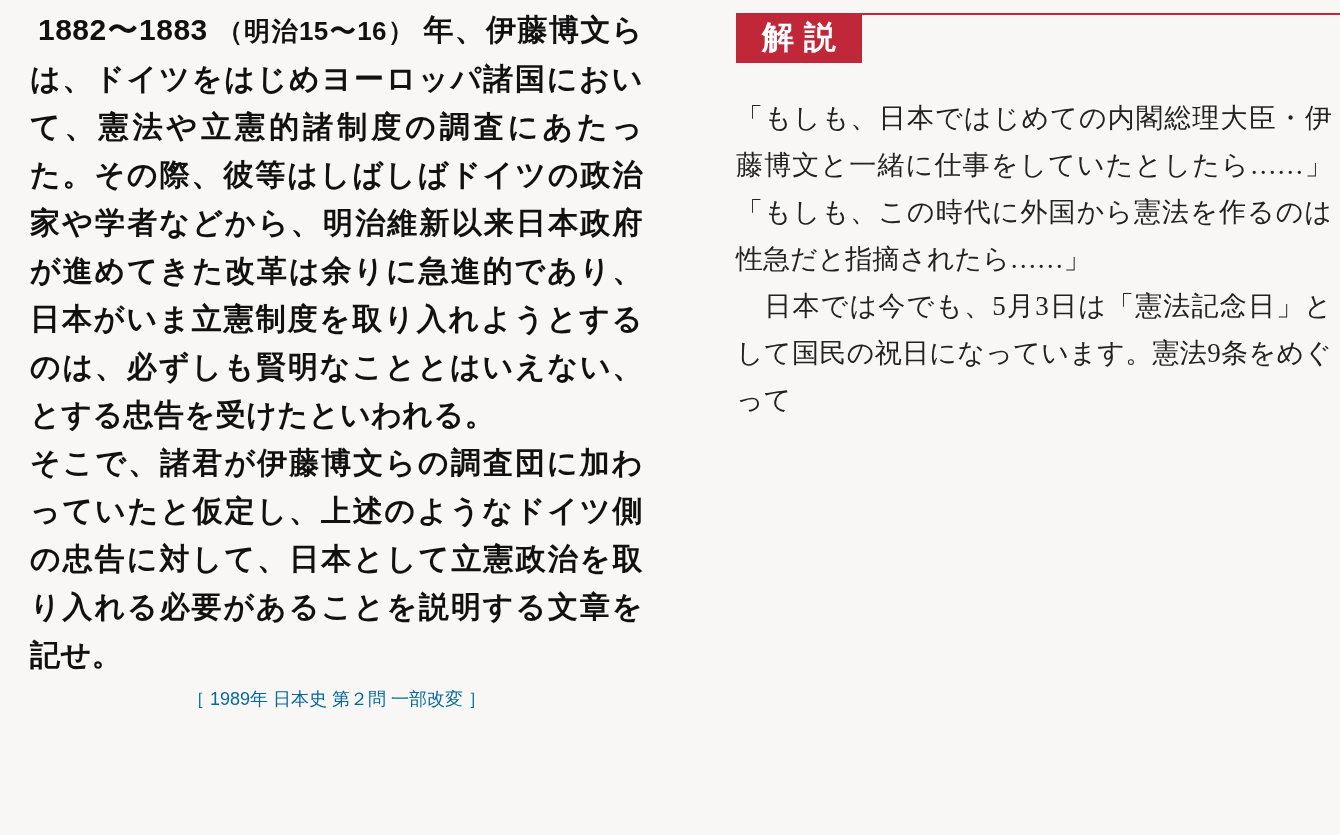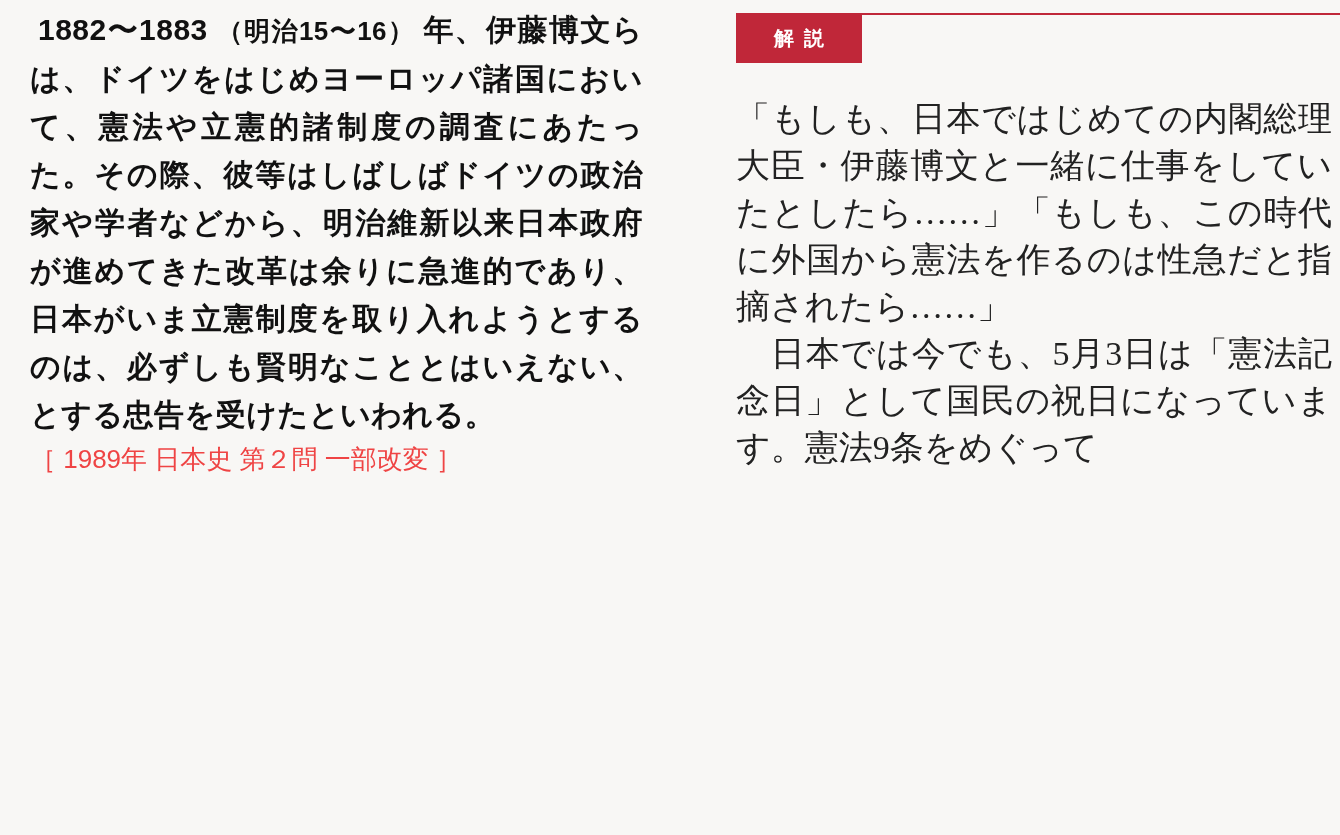--- a/index.html
+++ b/index.html
@@ -28,73 +28,74 @@
     font-size:30px;
     line-height:48px;
     letter-spacing:0.5px;
     text-align:justify;
   }
   .question-panel p{margin:0;}
   .q-paren{font-size:26px;}
   .q-para2{margin-top:31px;}
   .q-attribution{
     margin-top:8px;
-    text-align:left;
+    text-align:center;
     font-weight:400;
-    font-size:26px;
+    font-size:18px;
     line-height:40px;
     letter-spacing:0;
-    color:#ef4444;
+    color:#0369a1;
   }
 
   
   .commentary-panel{
     position:absolute;
     left:720px;top:13px;width:620px;height:822px;
   }
   .commentary-rule{
     position:absolute;
     left:0;top:0;width:100%;height:2px;
     background:var(--red);
   }
   .commentary-badge{
     position:relative;
     display:flex;align-items:center;justify-content:center;
     width:126px;height:50px;
     background:var(--red);
     color:#ffffff;
     font-family:"Liberation Serif","DejaVu Serif",serif;
     font-weight:700;
-    font-size:20px;
+    font-size:32px;
     letter-spacing:10px;
     text-indent:10px;
   }
   .commentary-body{margin-top:32px;width:596px;}
   .c-para{
     margin:0;
     color:var(--ink-mincho);
     font-family:"Liberation Serif","DejaVu Serif",serif;
-    font-size:34px;
+    font-size:27px;
     line-height:47px;
     text-align:justify;
   }
   .c-block-gap{margin-top:35px;}
   .c-highlight{
     color:var(--red);
     font-family:"Liberation Sans","DejaVu Sans",sans-serif;
     font-weight:700;
     letter-spacing:0.5px;
   }
 </style>
 </head>
 <body>
 
 <section class="question-panel">
   <p><span>1882〜1883</span><span class="q-paren">（明治15〜16）</span><span>年、伊藤博文らは、ドイツをはじめヨーロッパ諸国において、憲法や立憲的諸制度の調査にあたった。その際、彼等はしばしばドイツの政治家や学者などから、明治維新以来日本政府が進めてきた改革は余りに急進的であり、日本がいま立憲制度を取り入れようとするのは、必ずしも賢明なこととはいえない、とする忠告を受けたといわれる。</span></p>
 
+  <p class="q-para2">そこで、諸君が伊藤博文らの調査団に加わっていたと仮定し、上述のようなドイツ側の忠告に対して、日本として立憲政治を取り入れる必要があることを説明する文章を記せ。</p>
 
   <p class="q-attribution">［ 1989年 日本史 第２問 一部改変 ］</p>
 </section>
 
 <section class="commentary-panel">
   <div class="commentary-rule"></div>
   <div class="commentary-badge">解説</div>
 
   <div class="commentary-body">
     <p class="c-para">「もしも、日本ではじめての内閣総理大臣・伊藤博文と一緒に仕事をしていたとしたら……」「もしも、この時代に外国から憲法を作るのは性急だと指摘されたら……」</p>

